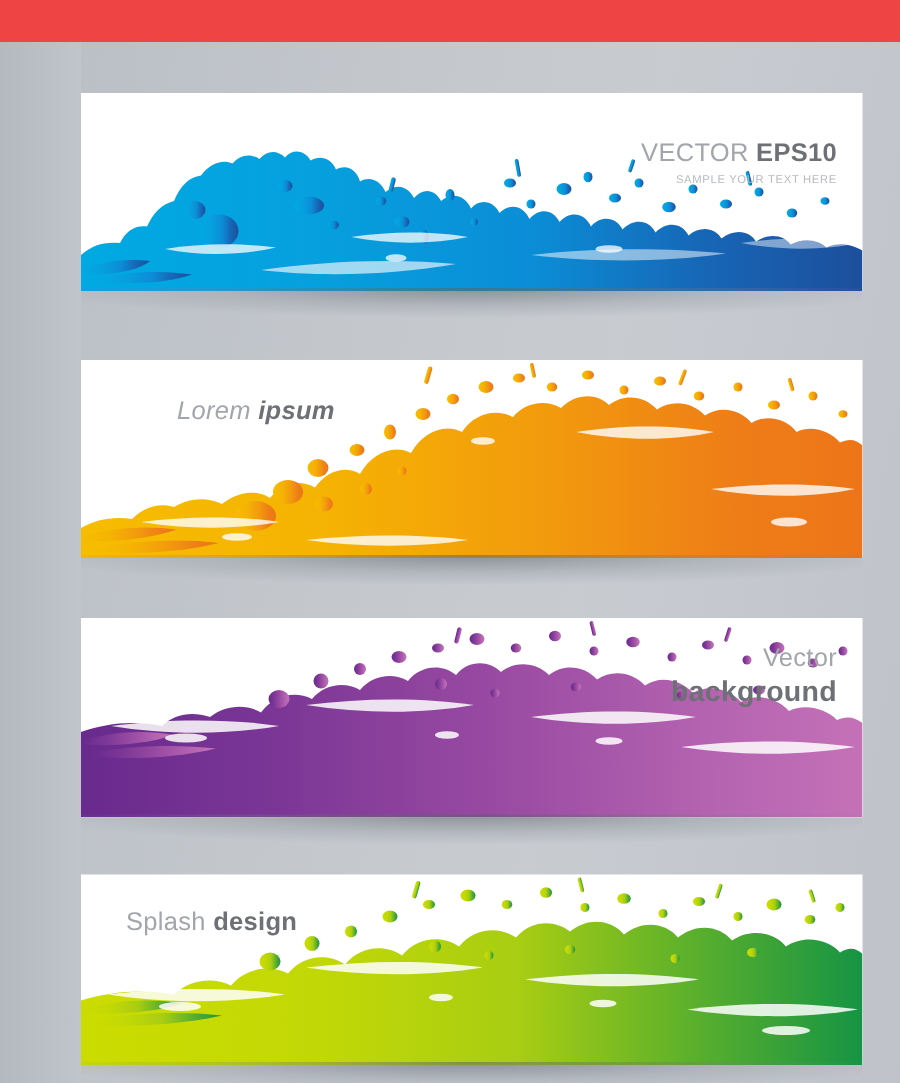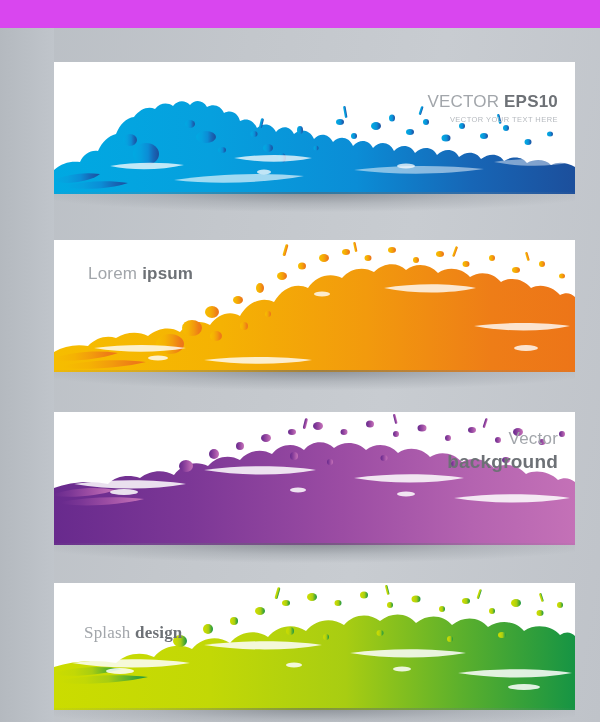--- a/index.html
+++ b/index.html
@@ -10,21 +10,21 @@
   }
   body {
     font-family: "Liberation Sans", sans-serif;
   }
 
   .stage {
     position: relative;
     width: 600px;
     height: 722px;
     overflow: hidden;
-    background: #d946ef;
+    background: #ef4444;
   }
 
   
   .backdrop {
     position: absolute;
     left: 0;
     top: 28px;
     width: 600px;
     height: 694px;
     background: linear-gradient(100deg, #b9bec4 0%, #c3c7cc 35%, #c8ccd1 62%, #bfc3c9 100%);
@@ -95,23 +95,23 @@
   .txt-big  { font-size: 19px; margin-left: 44px; }
   .txt-sub {
     font-size: 7.5px;
     color: #b6babf;
     font-weight: 400;
     letter-spacing: 0.45px;
     margin-top: 4px;
   }
 
   .t1 { right: 17px; top: 30px; text-align: right; }
-  .t2 { left: 34px;  top: 24px; }
+  .t2 { left: 64px;  top: 24px; font-style: italic; }
   .t3 { right: 17px; top: 17px; text-align: right; }
-  .t4 { left: 30px;  top: 40px; font-family: Liberation Serif, serif; }
+  .t4 { left: 30px;  top: 22px; }
 
   .t3 .line2 { display: block; margin-top: 2px; }
 </style>
 </head>
 <body>
 
 <div class="stage">
 
   <div class="backdrop"></div>
 
@@ -175,21 +175,21 @@
           <ellipse cx="210" cy="110" rx="7" ry="2.5"></ellipse>
           <ellipse cx="352" cy="104" rx="9" ry="2.5"></ellipse>
         </g>
       </svg>
     </div>
     <div class="txt t1">
       <div class="txt-main">
         <span class="light">VECTOR</span>
         <span class="strong">EPS10</span>
       </div>
-      <div class="txt-sub">VECTOR YOUR TEXT HERE</div>
+      <div class="txt-sub">SAMPLE YOUR TEXT HERE</div>
     </div>
   </div>
   <div class="banner-shadow s1"></div>
 
   <div class="banner b2">
     <div class="splash">
       <svg viewBox="0 0 521 132" preserveAspectRatio="none" aria-hidden="true">
         <defs>
           <linearGradient id="gOrange" x1="0" y1="0" x2="1" y2="0">
             <stop offset="0%" stop-color="#f6bd00"></stop>

